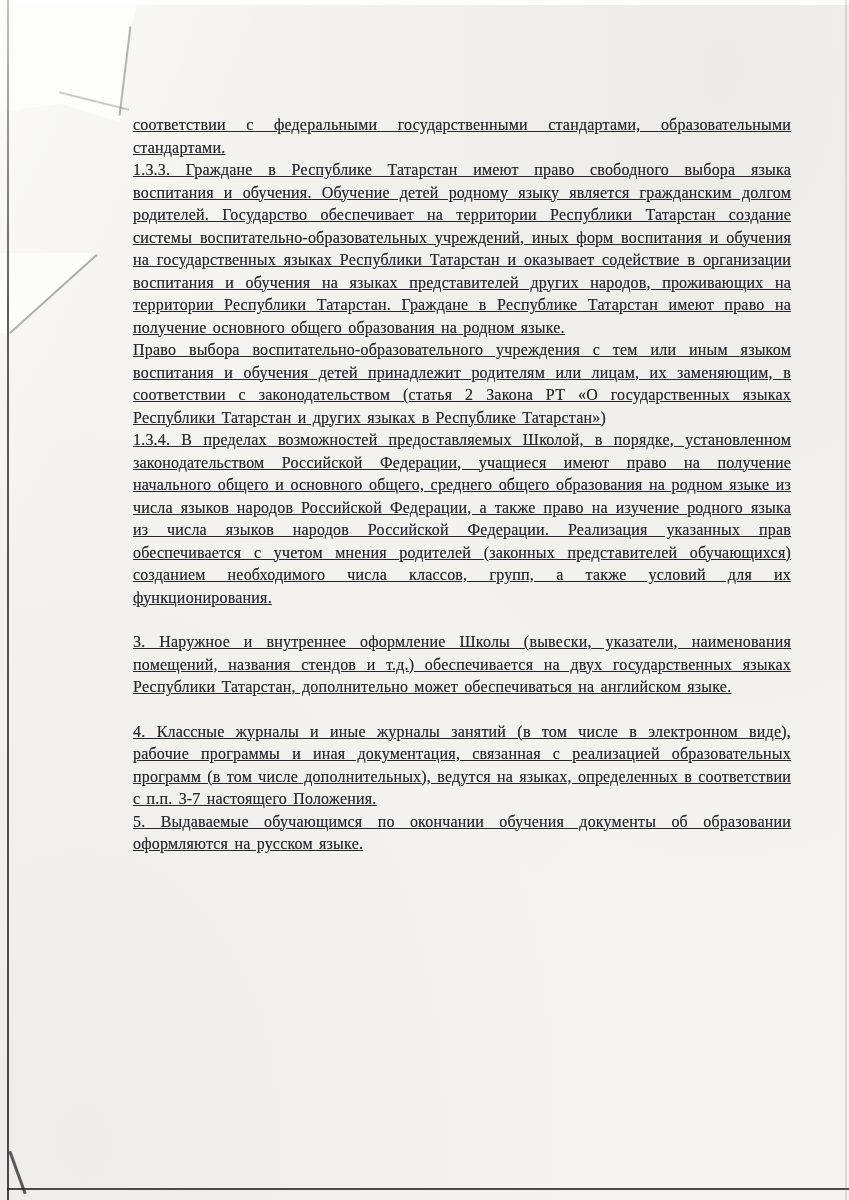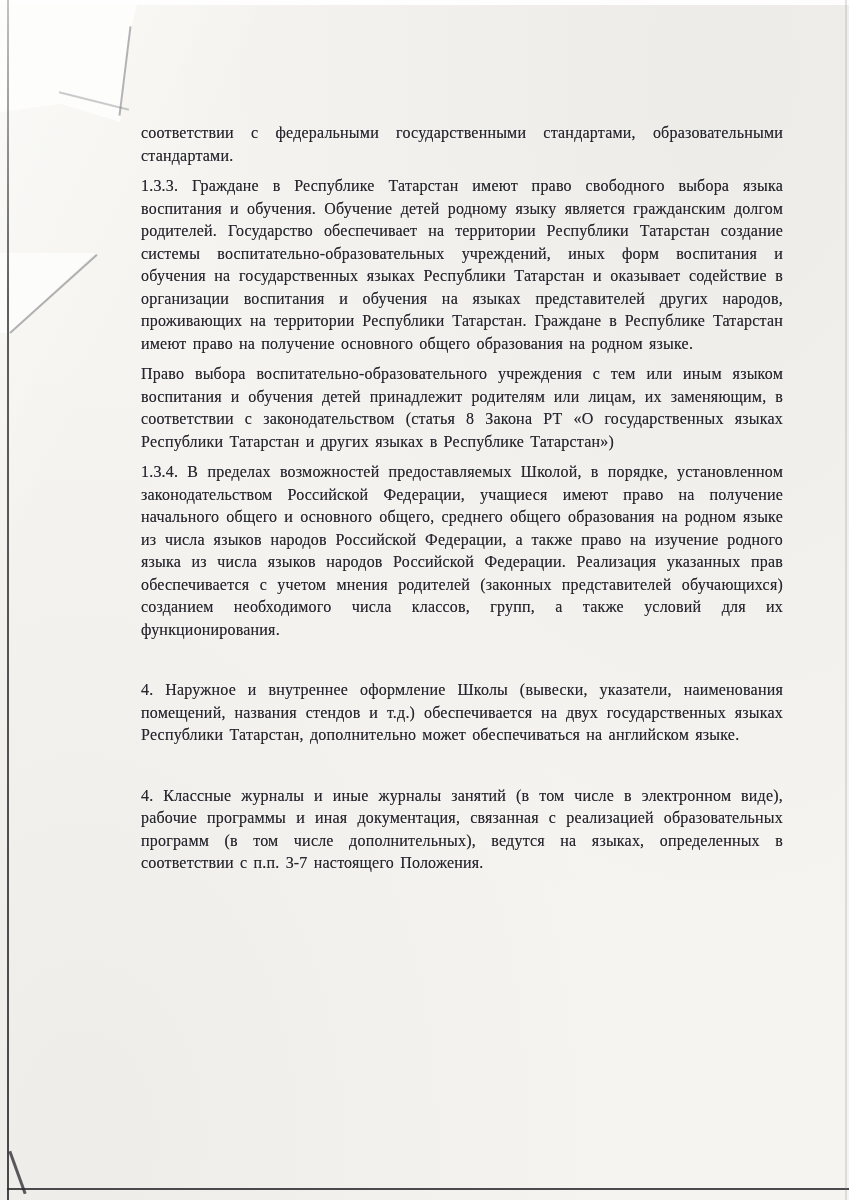--- a/index.html
+++ b/index.html
@@ -81,22 +81,23 @@
     top: 114px;
     width: 658px;
     color: #26262e;
     font-size: 16px;
     line-height: 22.5px;
     word-spacing: 2px;
     letter-spacing: 0.2px;
     text-shadow: 0 0 0.5px rgba(40,40,52,0.55);
   }
   .text-block p {
-    margin: 8px;
+    margin: 0;
     text-align: justify;
+    text-decoration: underline;
   }
   .spacer {
     height: 22px;
   }
 </style>
 </head>
 <body>
 
 <div id="screenshot">
   <div class="page">
@@ -110,22 +111,23 @@
     <div class="artifact artifact-a4"></div>
 
     <div class="edge-top"></div>
     <div class="edge-left"></div>
     <div class="edge-bottom"></div>
     <div class="edge-right"></div>
 
     <div class="text-block">
       <p>соответствии с федеральными государственными стандартами, образовательными стандартами.</p>
       <p>1.3.3. Граждане в Республике Татарстан имеют право свободного выбора языка воспитания и обучения. Обучение детей родному языку является гражданским долгом родителей. Государство обеспечивает на территории Республики Татарстан создание системы воспитательно-образовательных учреждений, иных форм воспитания и обучения на государственных языках Республики Татарстан и оказывает содействие в организации воспитания и обучения на языках представителей других народов, проживающих на территории Республики Татарстан. Граждане в Республике Татарстан имеют право на получение основного общего образования на родном языке.</p>
-      <p>Право выбора воспитательно-образовательного учреждения с тем или иным языком воспитания и обучения детей принадлежит родителям или лицам, их заменяющим, в соответствии с законодательством (статья 8 Закона РТ «О государственных языках Республики Татарстан и других языках в Республике Татарстан»)</p>
+      <p>Право выбора воспитательно-образовательного учреждения с тем или иным языком воспитания и обучения детей принадлежит родителям или лицам, их заменяющим, в соответствии с законодательством (статья 2 Закона РТ «О государственных языках Республики Татарстан и других языках в Республике Татарстан»)</p>
       <p>1.3.4. В пределах возможностей предоставляемых Школой, в порядке, установленном законодательством Российской Федерации, учащиеся имеют право на получение начального общего и основного общего, среднего общего образования на родном языке из числа языков народов Российской Федерации, а также право на изучение родного языка из числа языков народов Российской Федерации. Реализация указанных прав обеспечивается с учетом мнения родителей (законных представителей обучающихся) созданием необходимого числа классов, групп, а также условий для их функционирования.</p>
       <div class="spacer"></div>
-      <p>4. Наружное и внутреннее оформление Школы (вывески, указатели, наименования помещений, названия стендов и т.д.) обеспечивается на двух государственных языках Республики Татарстан, дополнительно может обеспечиваться на английском языке.</p>
+      <p>3. Наружное и внутреннее оформление Школы (вывески, указатели, наименования помещений, названия стендов и т.д.) обеспечивается на двух государственных языках Республики Татарстан, дополнительно может обеспечиваться на английском языке.</p>
       <div class="spacer"></div>
       <p>4. Классные журналы и иные журналы занятий (в том числе в электронном виде), рабочие программы и иная документация, связанная с реализацией образовательных программ (в том числе дополнительных), ведутся на языках, определенных в соответствии с п.п. 3-7 настоящего Положения.</p>
+      <p>5. Выдаваемые обучающимся по окончании обучения документы об образовании оформляются на русском языке.</p>
     </div>
 
   </div>
 </div>
 
 </body></html>

